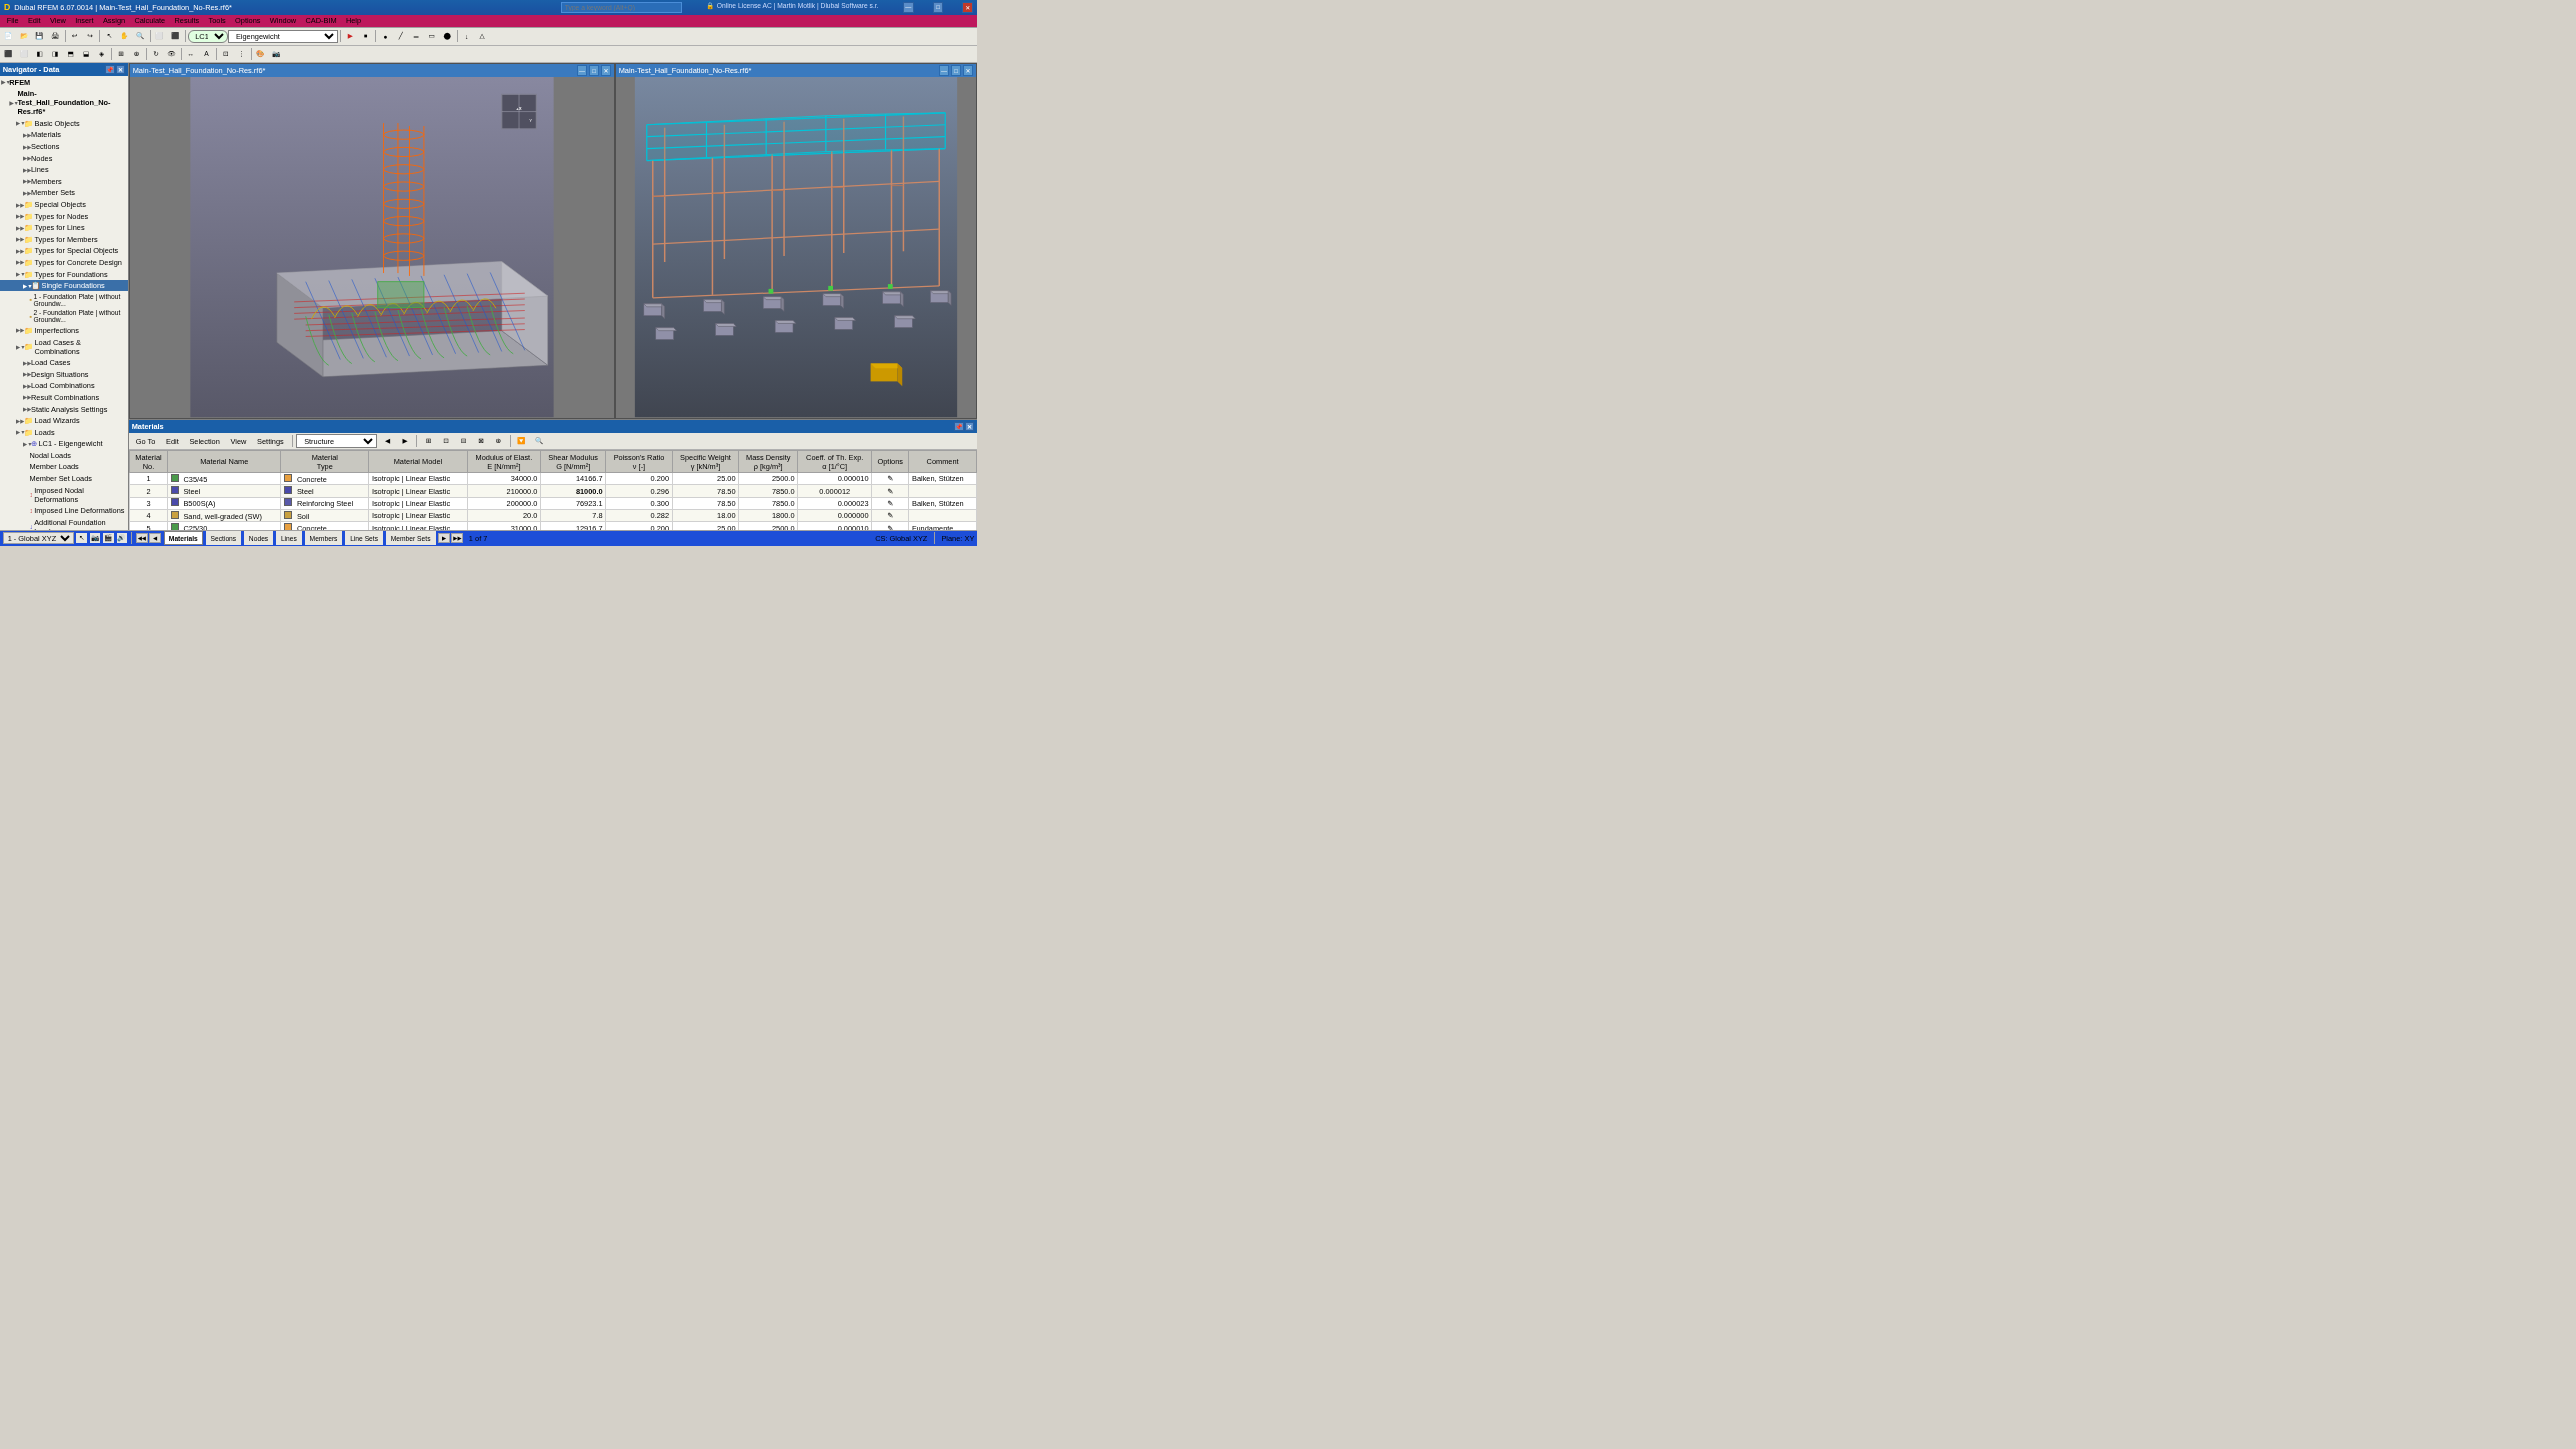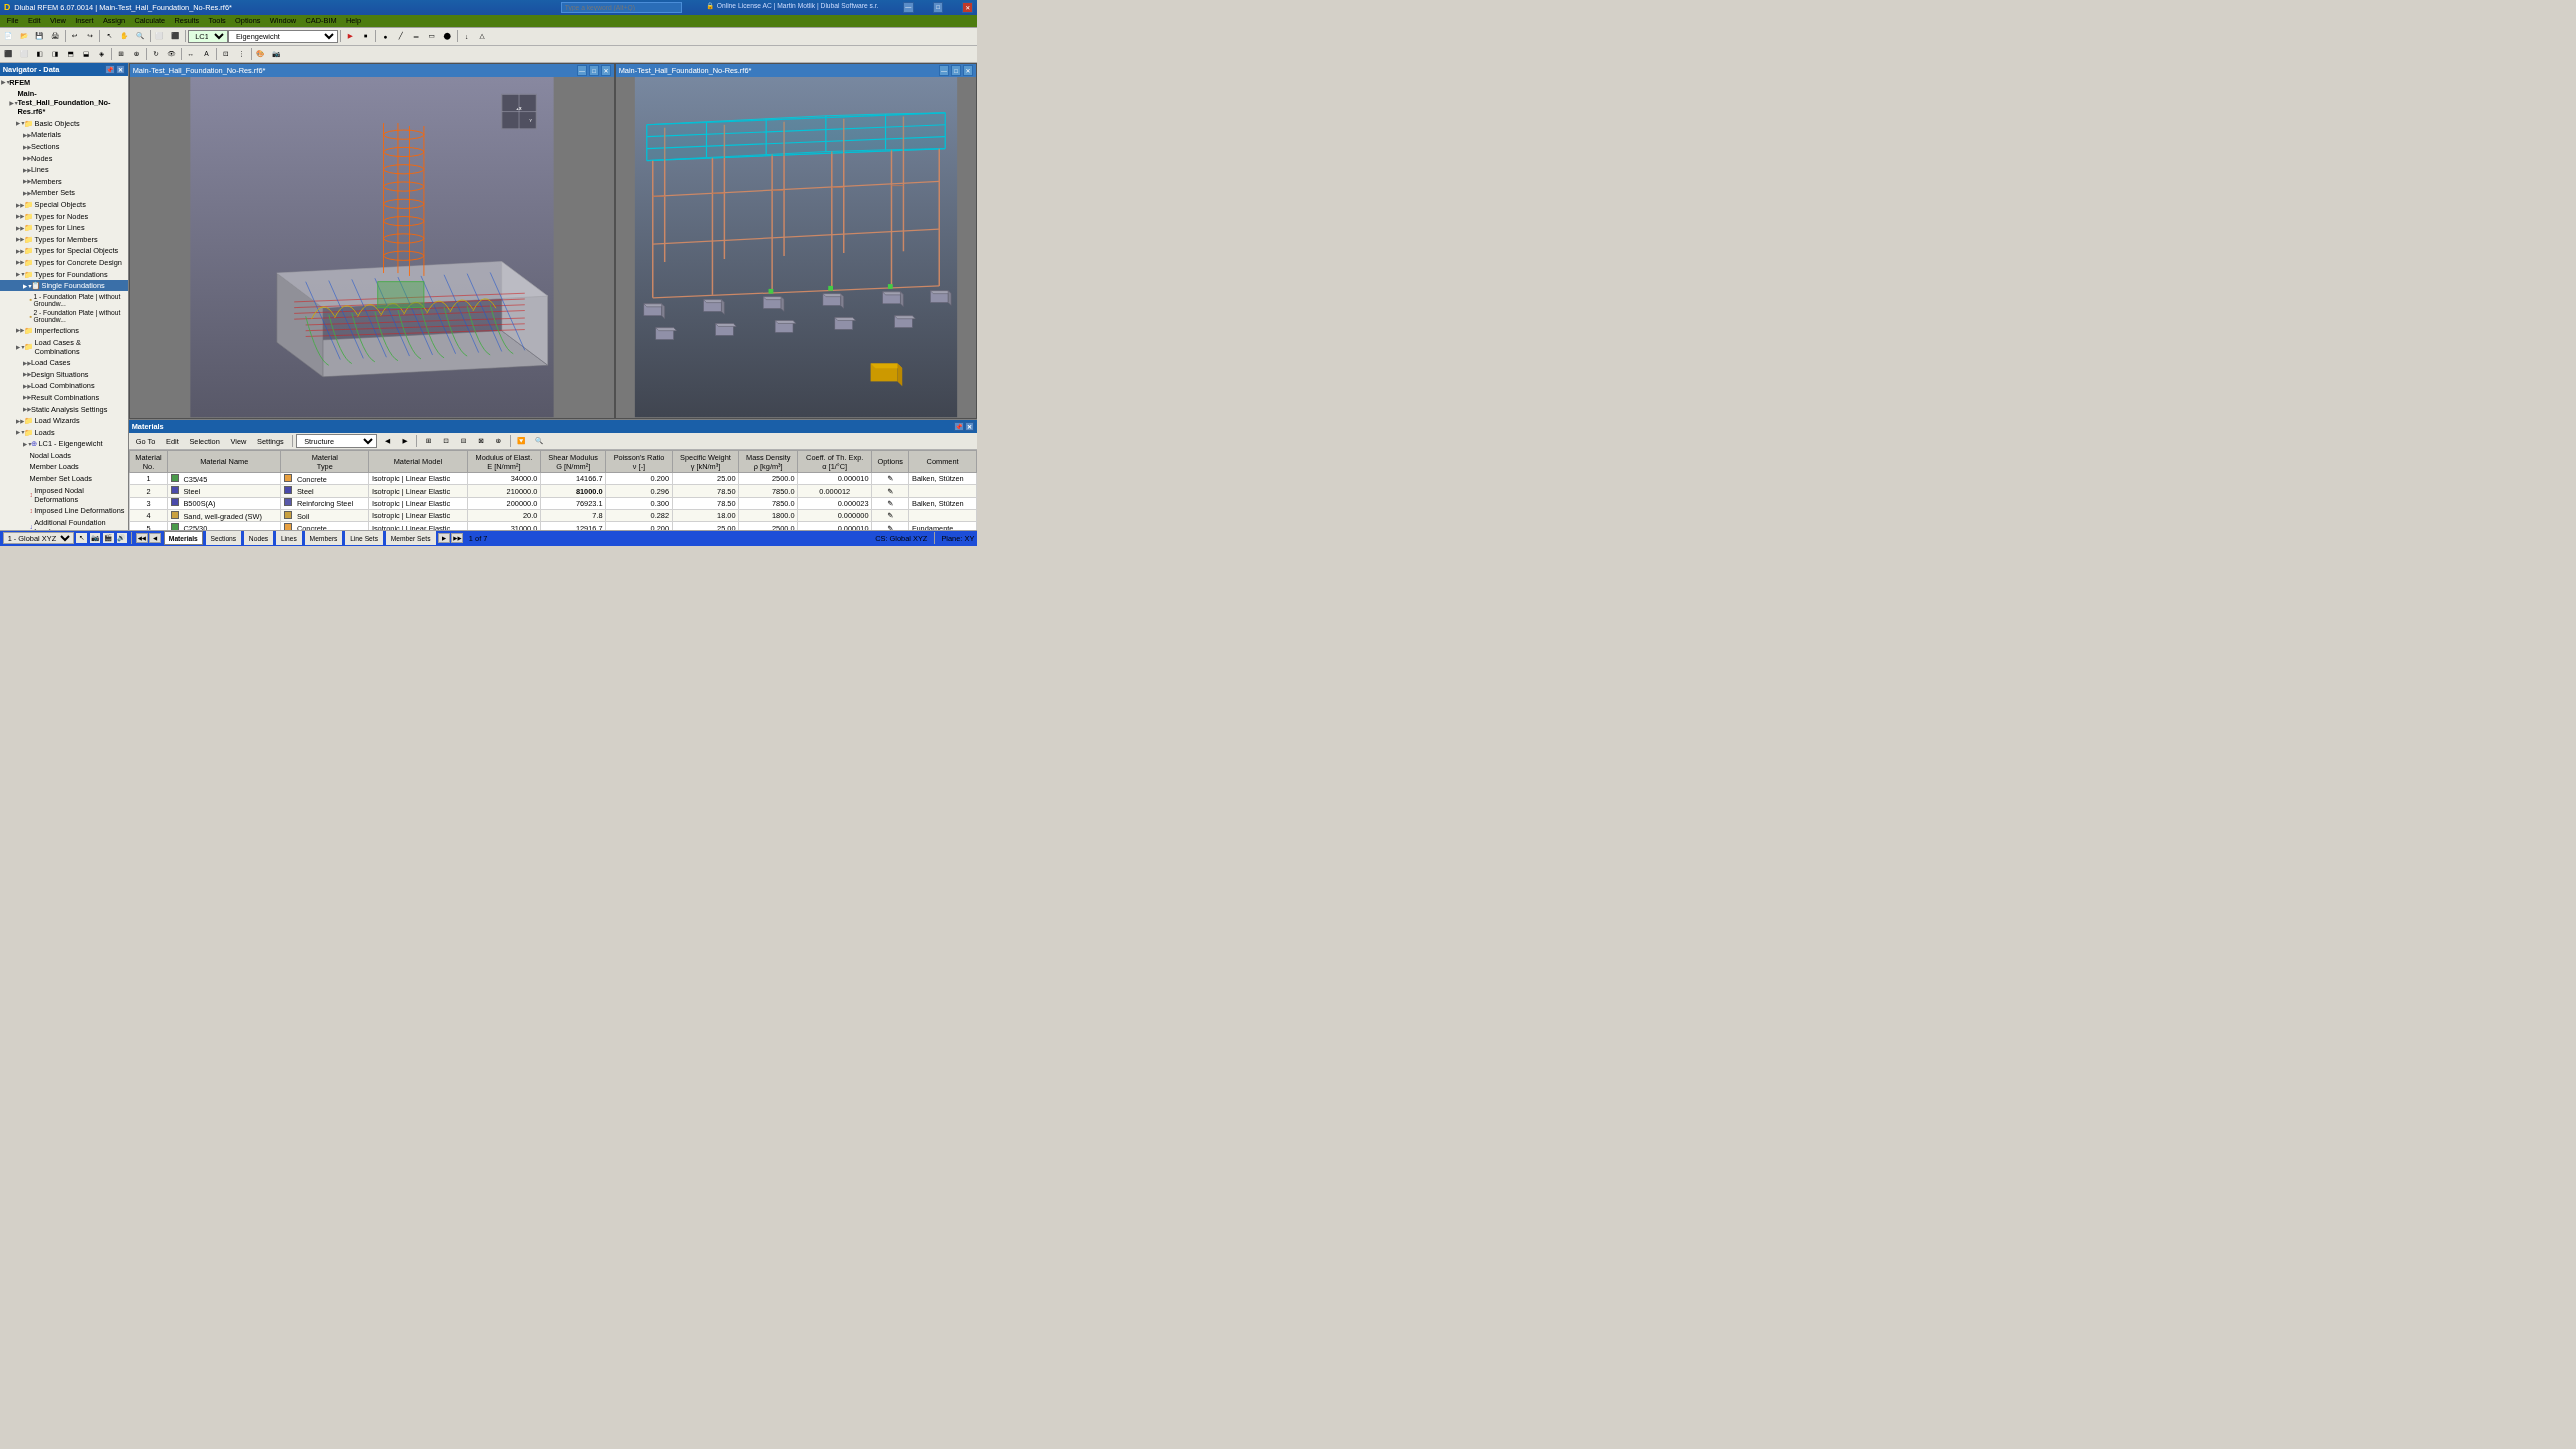--- a/index.html
+++ b/index.html
@@ -24,21 +24,21 @@
       color: white;
       font-size: 6px;
       display: flex; align-items: center; justify-content: center;
       cursor: pointer;
     }
     .titlebar-btn.close { background: #c0392b; }
 
     
     #menubar {
       height: 13.4px;
-      background: #4d7c0f;
+      background: #be185d;
       border-bottom: 0.7px solid #a0a0a0;
       display: flex;
       align-items: center;
       padding: 0 2.7px;
       gap: 1.3px;
     }
     .menu-item {
       padding: 1.3px 4px;
       cursor: pointer;
       font-size: 7.4px;
@@ -341,21 +341,21 @@
   <div class="toolbar-btn">↩</div>
   <div class="toolbar-btn">↪</div>
   <div class="toolbar-sep"></div>
   <div class="toolbar-btn">↖</div>
   <div class="toolbar-btn">✋</div>
   <div class="toolbar-btn">🔍</div>
   <div class="toolbar-sep"></div>
   <div class="toolbar-btn">⬜</div>
   <div class="toolbar-btn">⬛</div>
   <div class="toolbar-sep"></div>
-  <select class="lc-combo" style="width:27px;">
+  <select class="lc-combo" style="width:27px;border-radius:6px;">
     <option>LC1</option>
   </select>
   <select class="toolbar-combo" style="width:110px;">
     <option>Eigengewicht</option>
   </select>
   <div class="toolbar-sep"></div>
   <div class="toolbar-btn" style="color:#cc2222;">▶</div>
   <div class="toolbar-btn">⏹</div>
   <div class="toolbar-sep"></div>
   <div class="toolbar-btn">●</div>

